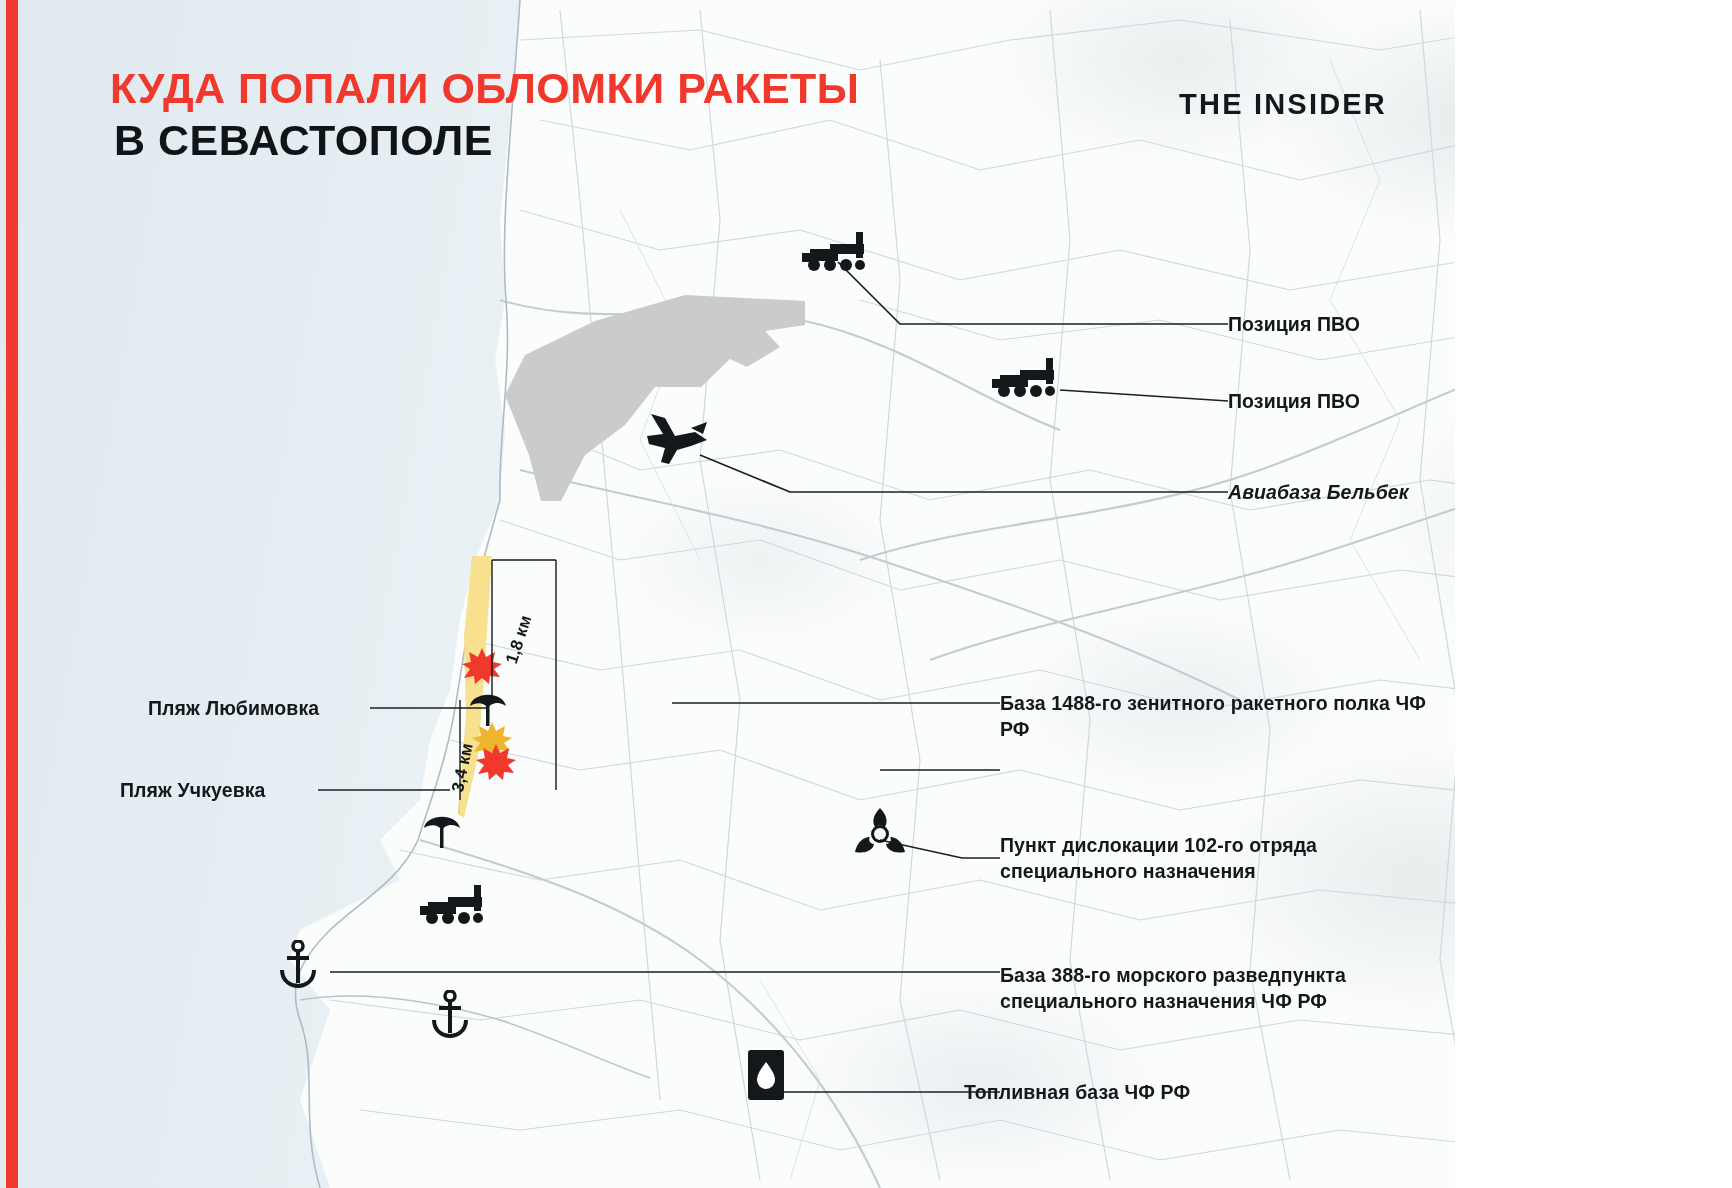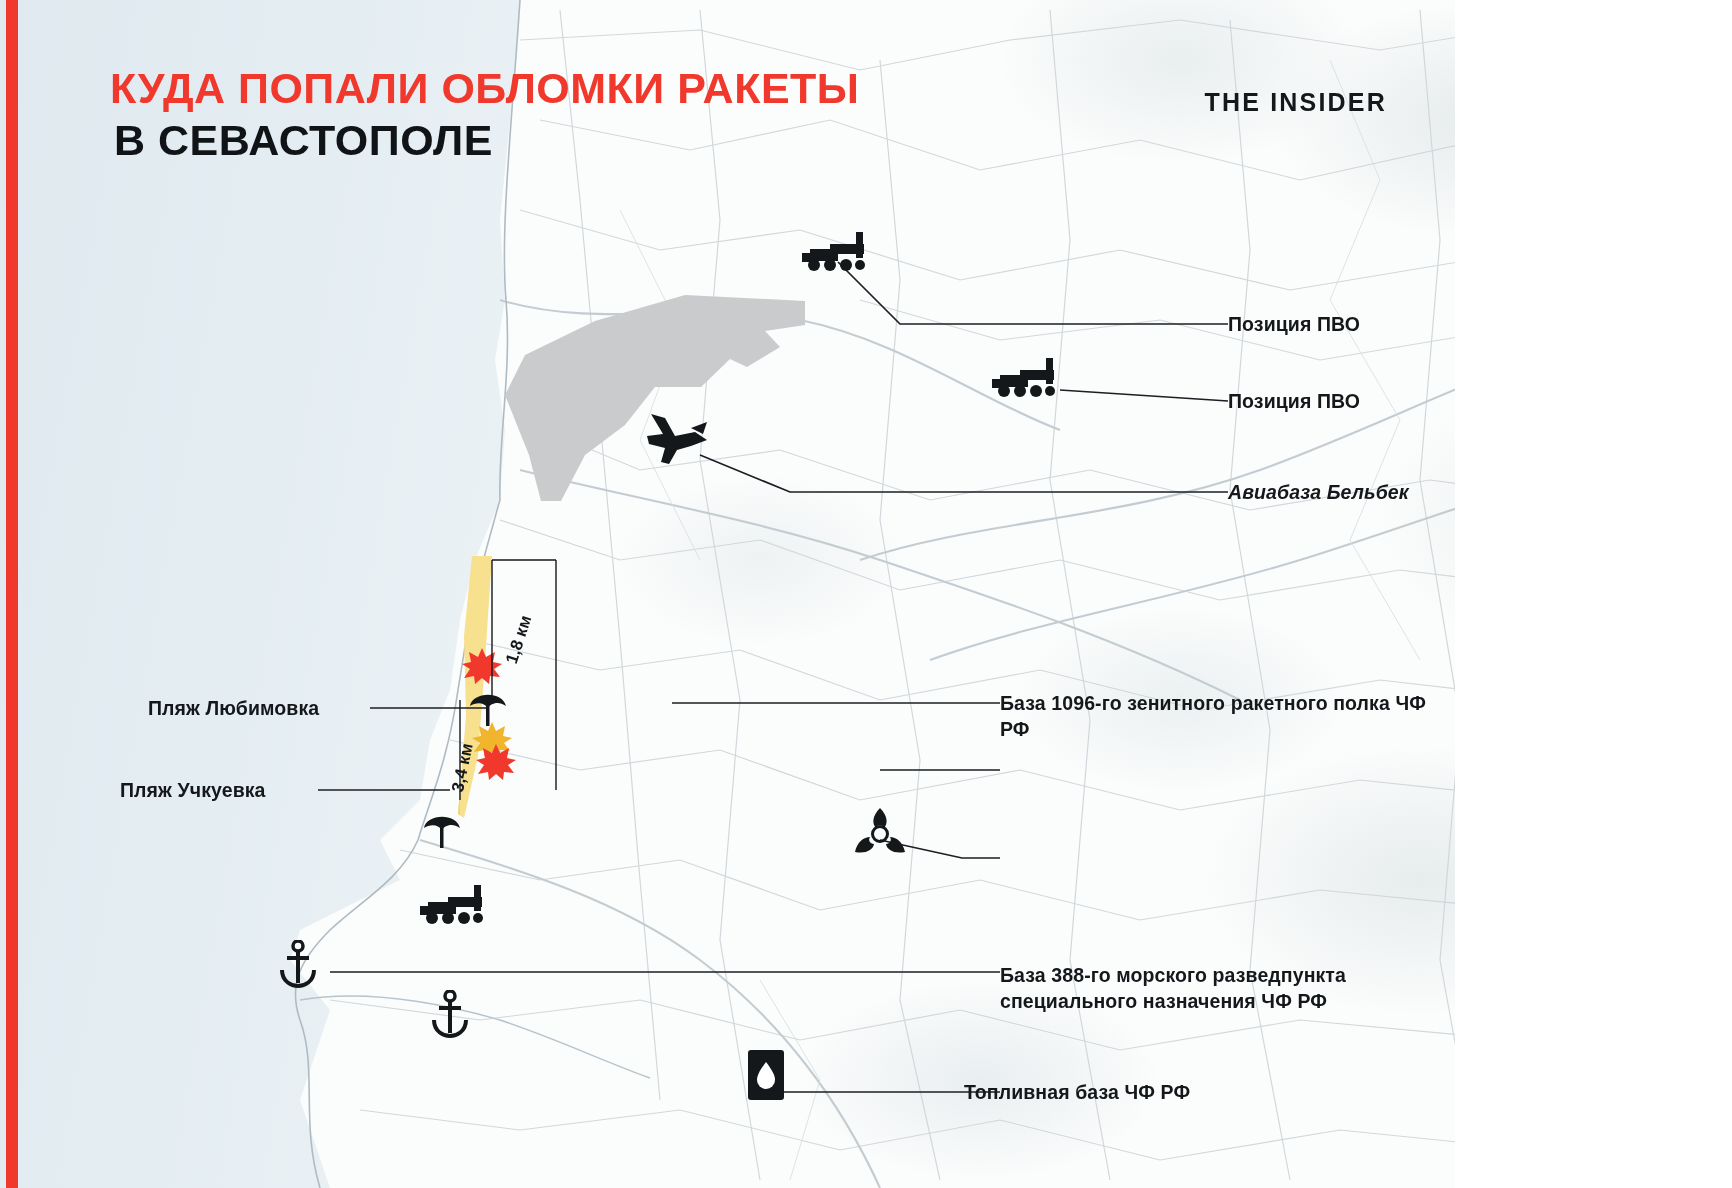--- a/index.html
+++ b/index.html
@@ -73,21 +73,21 @@
   .title-red {
     font-size: 43px; font-weight: 700; letter-spacing: 0.5px;
     color: #f0382c; line-height: 1.12; margin: 0;
   }
   .title-black {
     font-size: 43px; font-weight: 700; letter-spacing: 0.5px;
     color: #111417; line-height: 1.12; margin: 4px;
   }
   .brand {
     position: absolute; right: 68px; top: 88px;
-    font-size: 25px; font-weight: 700; letter-spacing: 2.2px;
+    font-size: 29px; font-weight: 700; letter-spacing: 2.2px;
     color: #15181b;
   }
 
   
   .airbase {
     position: absolute;
     left: 505px; top: 295px;
     width: 340px; height: 215px;
     background: #c9cbcc;
     clip-path: polygon(
@@ -344,22 +344,24 @@
   <div class="label right" style="left:1228px; top:312px;">Позиция ПВО</div>
 
   <div class="label right" style="left:1228px; top:389px;">Позиция ПВО</div>
 
   <div class="label right" style="left:1228px; top:480px;font-style:italic;">Авиабаза Бельбек</div>
 
   <div class="label left" style="left:120px; top:696px;margin-left:28px;">Пляж Любимовка</div>
 
   <div class="label left" style="left:120px; top:778px;">Пляж Учкуевка</div>
 
-  <div class="label right" style="left:1000px; top:691px;">База 1096-го зенитного ракетного полка ЧФ РФ</div>
-
-
+  <div class="label right" style="left:1000px; top:691px;">База 1488-го зенитного ракетного полка ЧФ РФ</div>
+
+
+  <div class="label right" style="left:1000px; top:833px;">Пункт дислокации 102-го отряда
+специального назначения</div>
 
   <div class="label right" style="left:1000px; top:947px;margin-top:16px;">База 388-го морского разведпункта
 специального назначения ЧФ РФ</div>
 
   <div class="label right" style="left:964px; top:1080px;text-align:right;">Топливная база ЧФ РФ</div>
 
 </div>
 
 </body></html>

